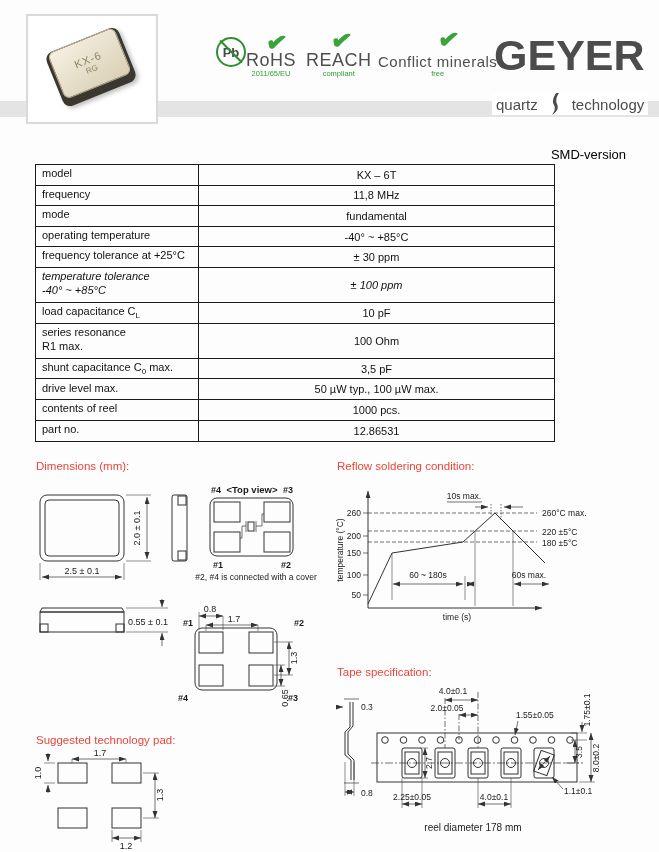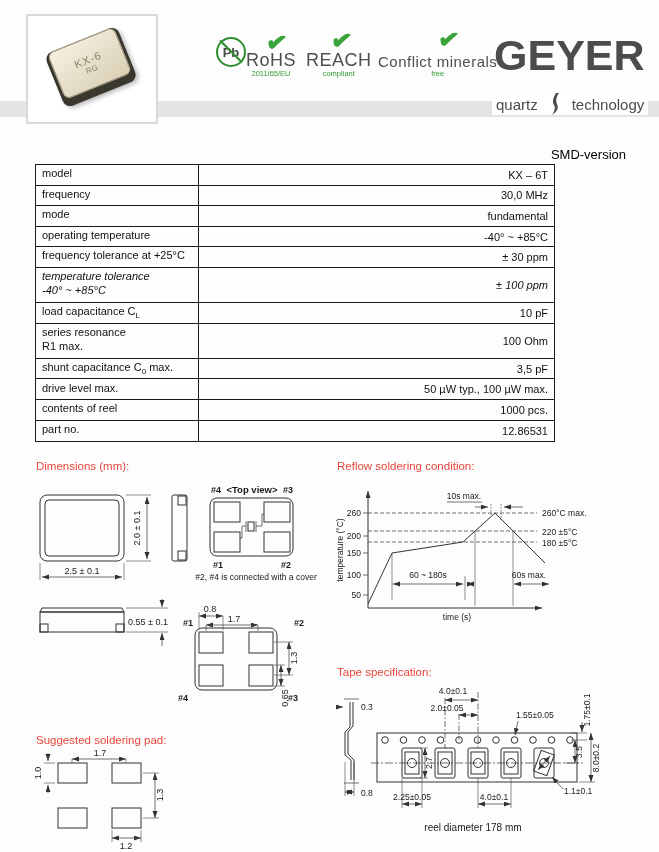--- a/index.html
+++ b/index.html
@@ -42,21 +42,21 @@
                   display:flex; align-items:center; gap:12px; font-size:15px; color:#4c4c4c; }
 
   
   .title-main { position:absolute; left:36px; top:140px; font-size:20px; color:#000; }
   .title-version { position:absolute; right:33px; top:147px; font-size:13px; color:#000; }
 
   table.spec { position:absolute; left:35px; top:164px; width:520px; border-collapse:collapse;
                font-size:11px; color:#111; }
   table.spec td { border:1px solid #1a1a1a; padding:1px 6px; }
   table.spec td.lbl { width:150px; white-space:pre-line; line-height:1.3; }
-  table.spec td.val { text-align:right; }
+  table.spec td.val { text-align:center; }
   tr.h17 { height:17px; } tr.h21 { height:21px; } tr.h33 { height:33px; } tr.h35 { height:35px;font-style:italic; }
   sub { font-size:8px; }
 
   
   .redhead { position:absolute; font-size:11.5px; color:#e8463c; }
   .h-dims { left:36px; top:460px; }
   .h-reflow { left:337px; top:460px; }
   .h-pad { left:36px; top:734px; }
   .h-tape { left:337px; top:666px; }
 
@@ -142,21 +142,21 @@
   <div class="title-version">SMD-version</div>
 
   <table class="spec">
     <tbody>
         <tr class="h17">
       <td class="lbl"><span>model</span><sub></sub><span></span></td>
       <td class="val">KX – 6T</td>
         </tr>
     <tr class="h17">
       <td class="lbl"><span>frequency</span><sub></sub><span></span></td>
-      <td class="val">30,0 MHz</td>
+      <td class="val">11,8 MHz</td>
         </tr>
     <tr class="h17">
       <td class="lbl"><span>mode</span><sub></sub><span></span></td>
       <td class="val">fundamental</td>
         </tr>
     <tr class="h17">
       <td class="lbl"><span>operating temperature</span><sub></sub><span></span></td>
       <td class="val">-40° ~ +85°C</td>
         </tr>
     <tr class="h17">
@@ -191,21 +191,21 @@
         </tr>
     <tr class="h17">
       <td class="lbl"><span>part no.</span><sub></sub><span></span></td>
       <td class="val">12.86531</td>
         </tr>
   </tbody>
     </table>
 
   <div class="redhead h-dims">Dimensions (mm):</div>
   <div class="redhead h-reflow">Reflow soldering condition:</div>
-  <div class="redhead h-pad">Suggested soldering pad:</div>
+  <div class="redhead h-pad">Suggested technology pad:</div>
   <div class="redhead h-tape">Tape specification:</div>
 
   <svg class="svg-dims-left" width="170" height="105" viewBox="0 0 170 105">
     <g>
       <rect class="ln" x="6" y="8" width="84" height="66" rx="7"></rect>
       <rect class="ln" x="11" y="13" width="74" height="56" rx="4" stroke-width=".8"></rect>
     </g>
     <g>
       <path class="thin" d="M92,8 H117 M92,74 H117"></path>
       <line class="dim" x1="113" y1="10" x2="113" y2="72" marker-start="url(#mS)" marker-end="url(#mE)"></line>

